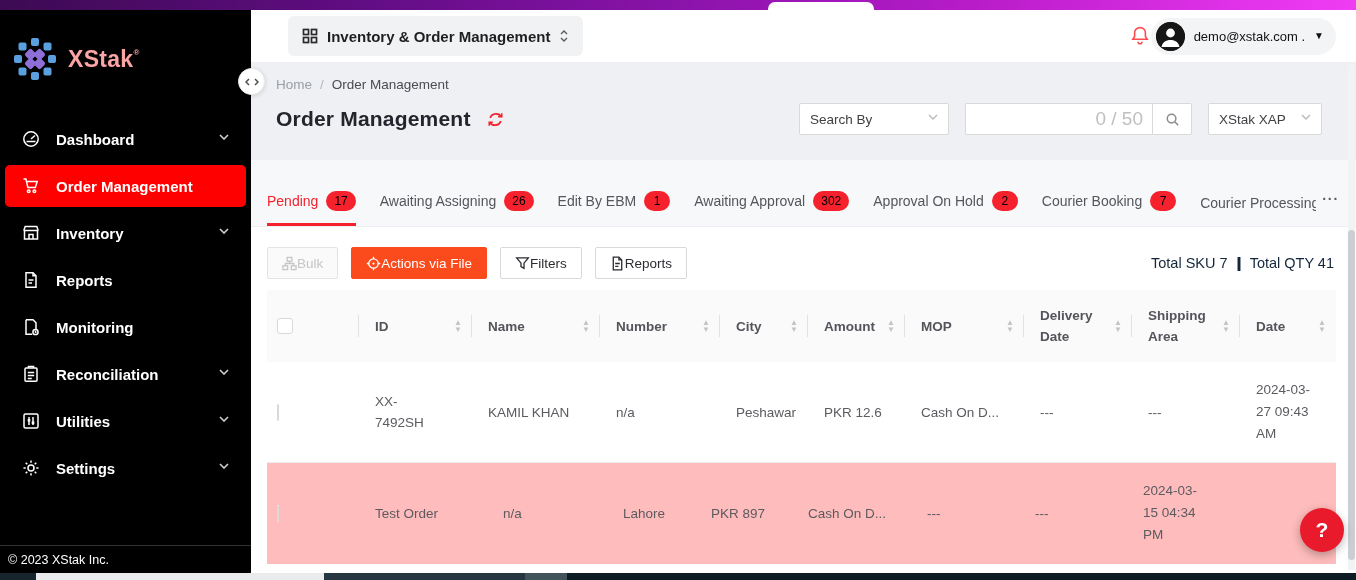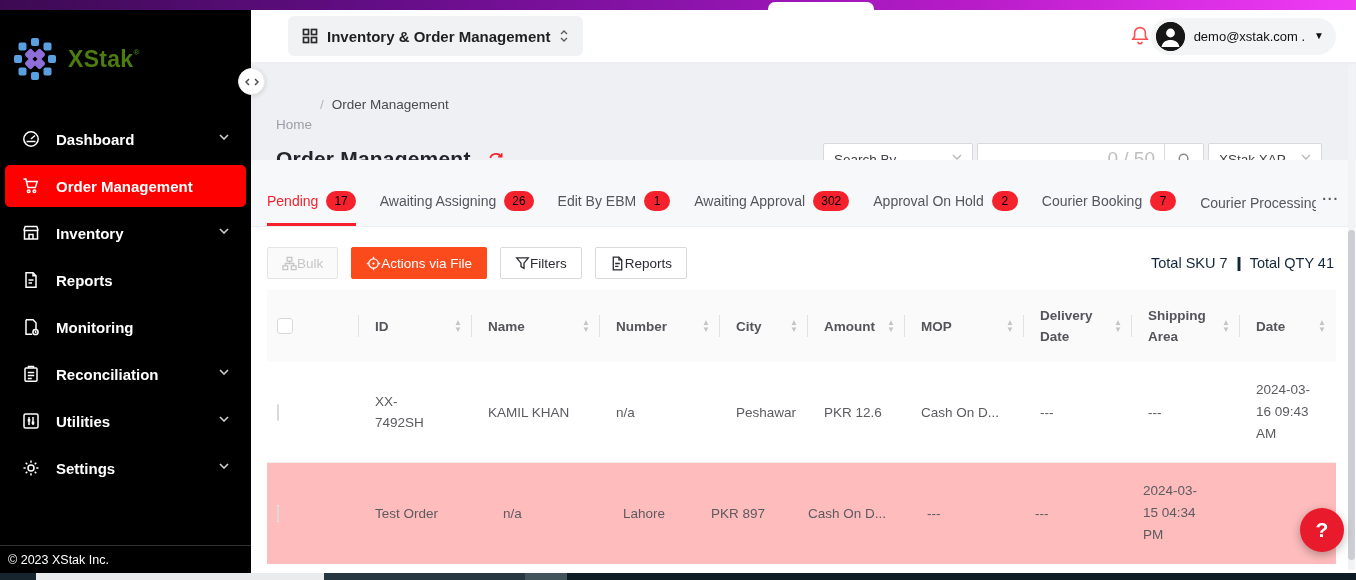--- a/index.html
+++ b/index.html
@@ -9,21 +9,21 @@
     background:#fff; font-family:"Liberation Sans", sans-serif;
   }
   
   .top-accent{position:absolute;top:0;left:0;width:1356px;height:10px;z-index:30;
     background:linear-gradient(100deg,#3c0a52 0%,#630d86 28%,#8e14ad 52%,#b81cc9 72%,#e233ea 92%,#ef3df4 100%);}
   .browser-tab{position:absolute;top:2px;left:768px;width:106px;height:8px;background:#fff;border-radius:7px 7px 0 0;}
   
   .sidebar{position:absolute;top:10px;left:0;width:251px;height:563px;background:#000;color:#fff;z-index:6;}
   .logo-row{display:flex;align-items:center;gap:10px;padding:26px 0 0 12px;}
   .logo-mark{width:46px;height:46px;flex:0 0 auto;}
-  .logo-text{font-size:23px;font-weight:700;color:#4d7c0f;letter-spacing:.3px;}
+  .logo-text{font-size:23px;font-weight:700;color:#fca5a5;letter-spacing:.3px;}
   .logo-text sup{font-size:8px;vertical-align:top;position:relative;top:2px;}
   .menu{margin-top:36px;display:flex;flex-direction:column;gap:5px;}
   .menu-item{height:42px;display:flex;align-items:center;gap:16px;padding:0 22px;cursor:pointer;
     font-size:15px;font-weight:600;color:#fff;}
   .menu-item .mi-icon{width:18px;height:18px;flex:0 0 auto;color:#fff;display:flex;align-items:center;justify-content:center;}
   .menu-item .mi-label{flex:1;}
   .menu-item .mi-chev{width:10px;height:10px;color:#cfcfcf;}
   .menu-item.active{background:#fe0000;border-radius:5px;margin:0 5px;padding:0 17px;}
   .sidebar-footer{position:absolute;left:0;right:0;bottom:0;height:28px;border-top:1px solid #313131;
     padding:7px 0 0 8px;font-size:12.5px;color:#fff;}
@@ -43,27 +43,27 @@
   .topbar-right{display:flex;align-items:center;}
   .bell-btn{width:22px;height:22px;cursor:pointer;color:#ff4d4f;}
   .user-chip{display:flex;align-items:center;gap:9px;background:#f3f4f6;border-radius:19px;
     height:37px;padding:4px 12px 4px 5px;cursor:pointer;}
   .avatar{width:29px;height:29px;border-radius:50%;background:#161616;overflow:hidden;flex:0 0 auto;}
   .user-email{font-size:13px;color:#111;}
   .caret-down{font-size:10px;color:#111;line-height:1;}
   
   .band{height:98px;background:#eef0f4;padding:15px 34px 0 25px;flex:0 0 auto;}
   .breadcrumb{display:flex;align-items:center;gap:8px;font-size:13.5px;}
-  .bc-home{color:#9aa0a6;cursor:pointer;margin-top:40px;}
+  .bc-home{color:#9aa0a6;cursor:pointer;}
   .bc-sep{color:#b5b8bc;}
   .bc-current{color:#4b4b52;}
   .title-row{margin-top:11px;display:flex;align-items:center;}
   .page-title{font-size:21px;font-weight:700;color:#24242c;letter-spacing:.2px;}
   .refresh-btn{width:19px;height:19px;margin-left:15px;cursor:pointer;color:#f5222d;}
-  .controls{margin-left:auto;display:flex;align-items:flex-start;gap:4px;}
+  .controls{margin-left:auto;display:flex;align-items:flex-start;gap:16px;}
   .select{height:32px;background:#fff;border:1px solid #d9d9d9;border-radius:2px;display:flex;
     align-items:center;padding:0 10px;font-size:13.5px;color:#3f3f44;cursor:pointer;}
   .select .sel-chev{margin-left:auto;color:#b9b9b9;width:10px;height:10px;}
   .sel-searchby{width:150px;}
   .sel-channel{width:114px;}
   .search-group{display:flex;align-items:stretch;height:32px;}
   .search-input-wrap{width:187px;background:#fff;border:1px solid #d9d9d9;border-right:none;
     border-radius:2px 0 0 2px;display:flex;align-items:center;padding:0 9px;}
   .search-input{flex:1;width:60px;border:none;outline:none;font-size:13.5px;color:#333;background:transparent;}
   .search-count{font-size:19px;color:#bfbfbf;white-space:nowrap;}
@@ -539,21 +539,21 @@
             <span class="checkbox"></span>
           </div>
           <div class="td w-id td-id"><span>XX-7492SH</span></div>
           <div class="td w-name">KAMIL KHAN</div>
           <div class="td w-number">n/a</div>
           <div class="td w-city">Peshawar</div>
           <div class="td w-amount">PKR 12.6</div>
           <div class="td w-mop">Cash On D...</div>
           <div class="td w-ddate">---</div>
           <div class="td w-sarea">---</div>
-          <div class="td w-date td-date"><span>2024-03-16 09:43 AM</span></div>
+          <div class="td w-date td-date"><span>2024-03-27 09:43 AM</span></div>
         </div>
 
         <div class="trow highlight">
           <div class="td w-check" style="padding-left:10px;">
             <span class="checkbox"></span>
           </div>
           <div class="td w-name">Test Order</div>
           <div class="td w-number">n/a</div>
           <div class="td w-city">Lahore</div>
           <div class="td w-amount">PKR 897</div>

